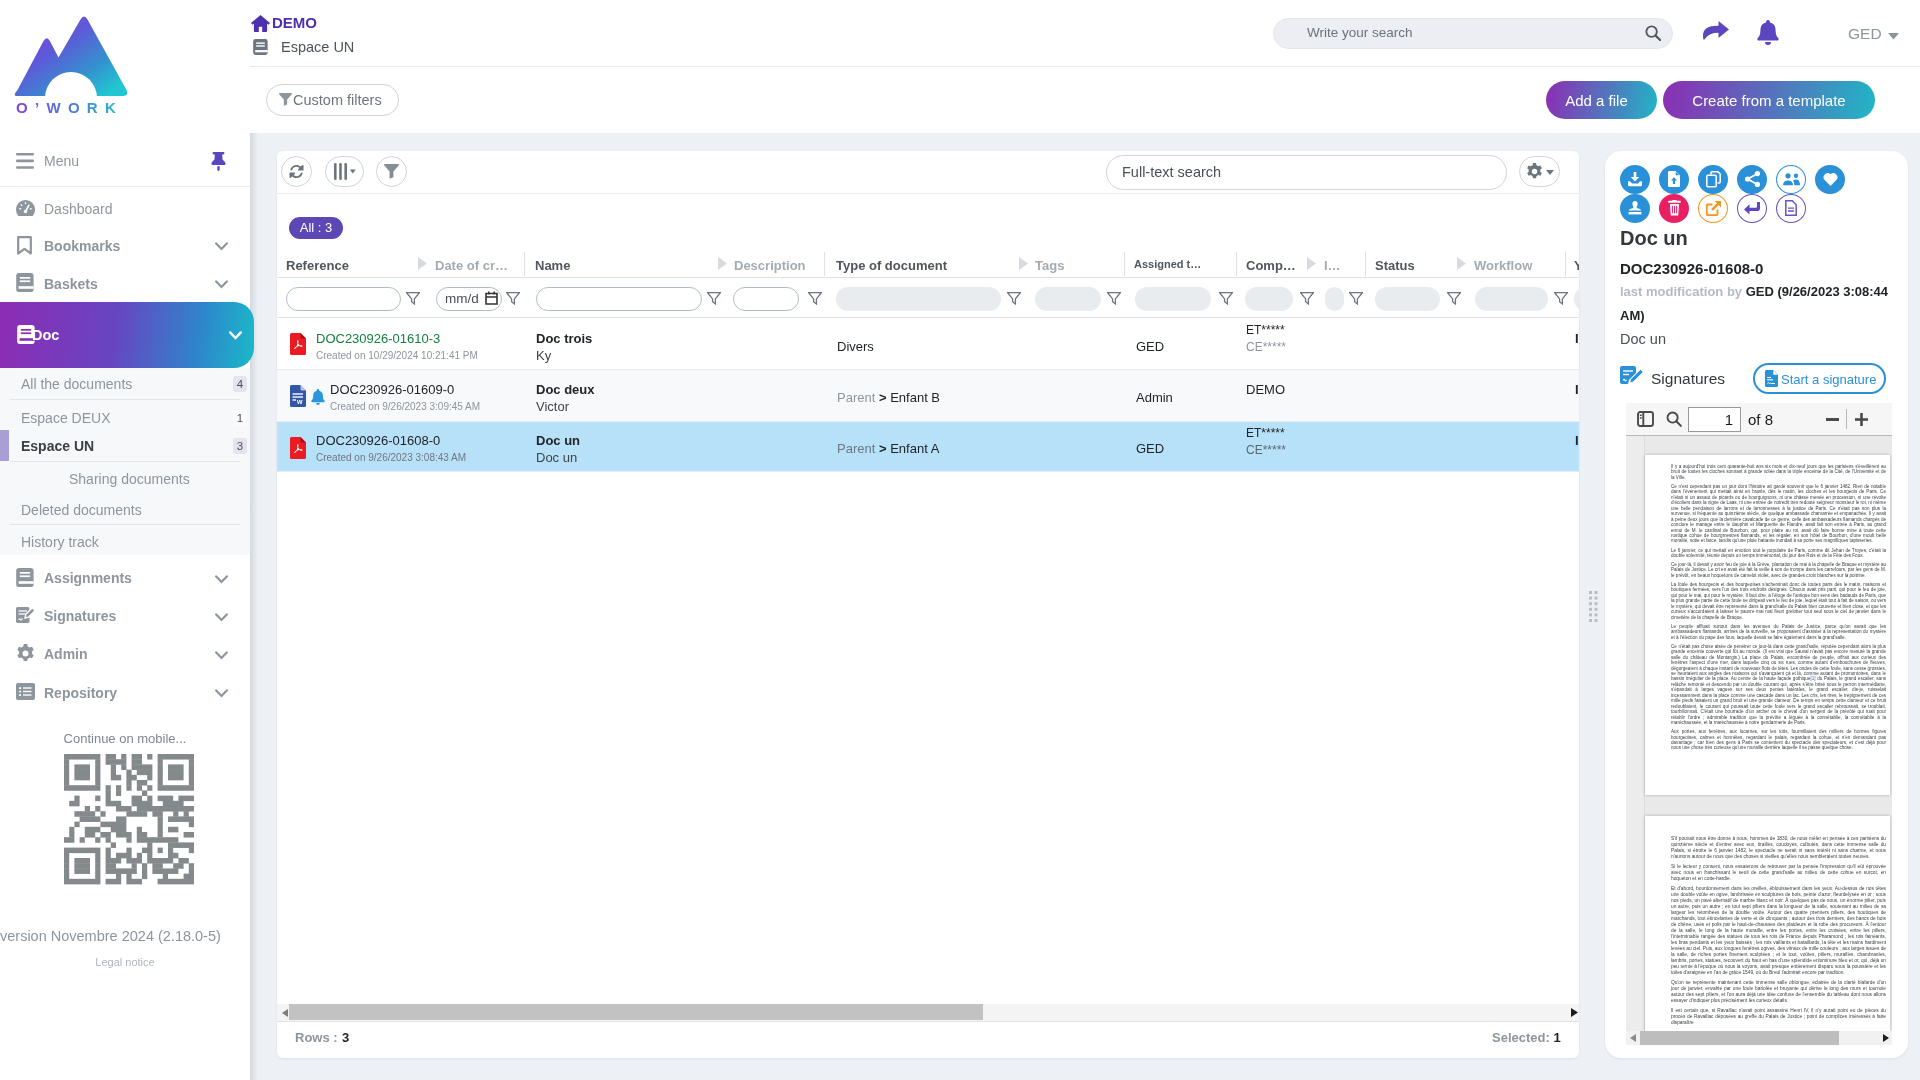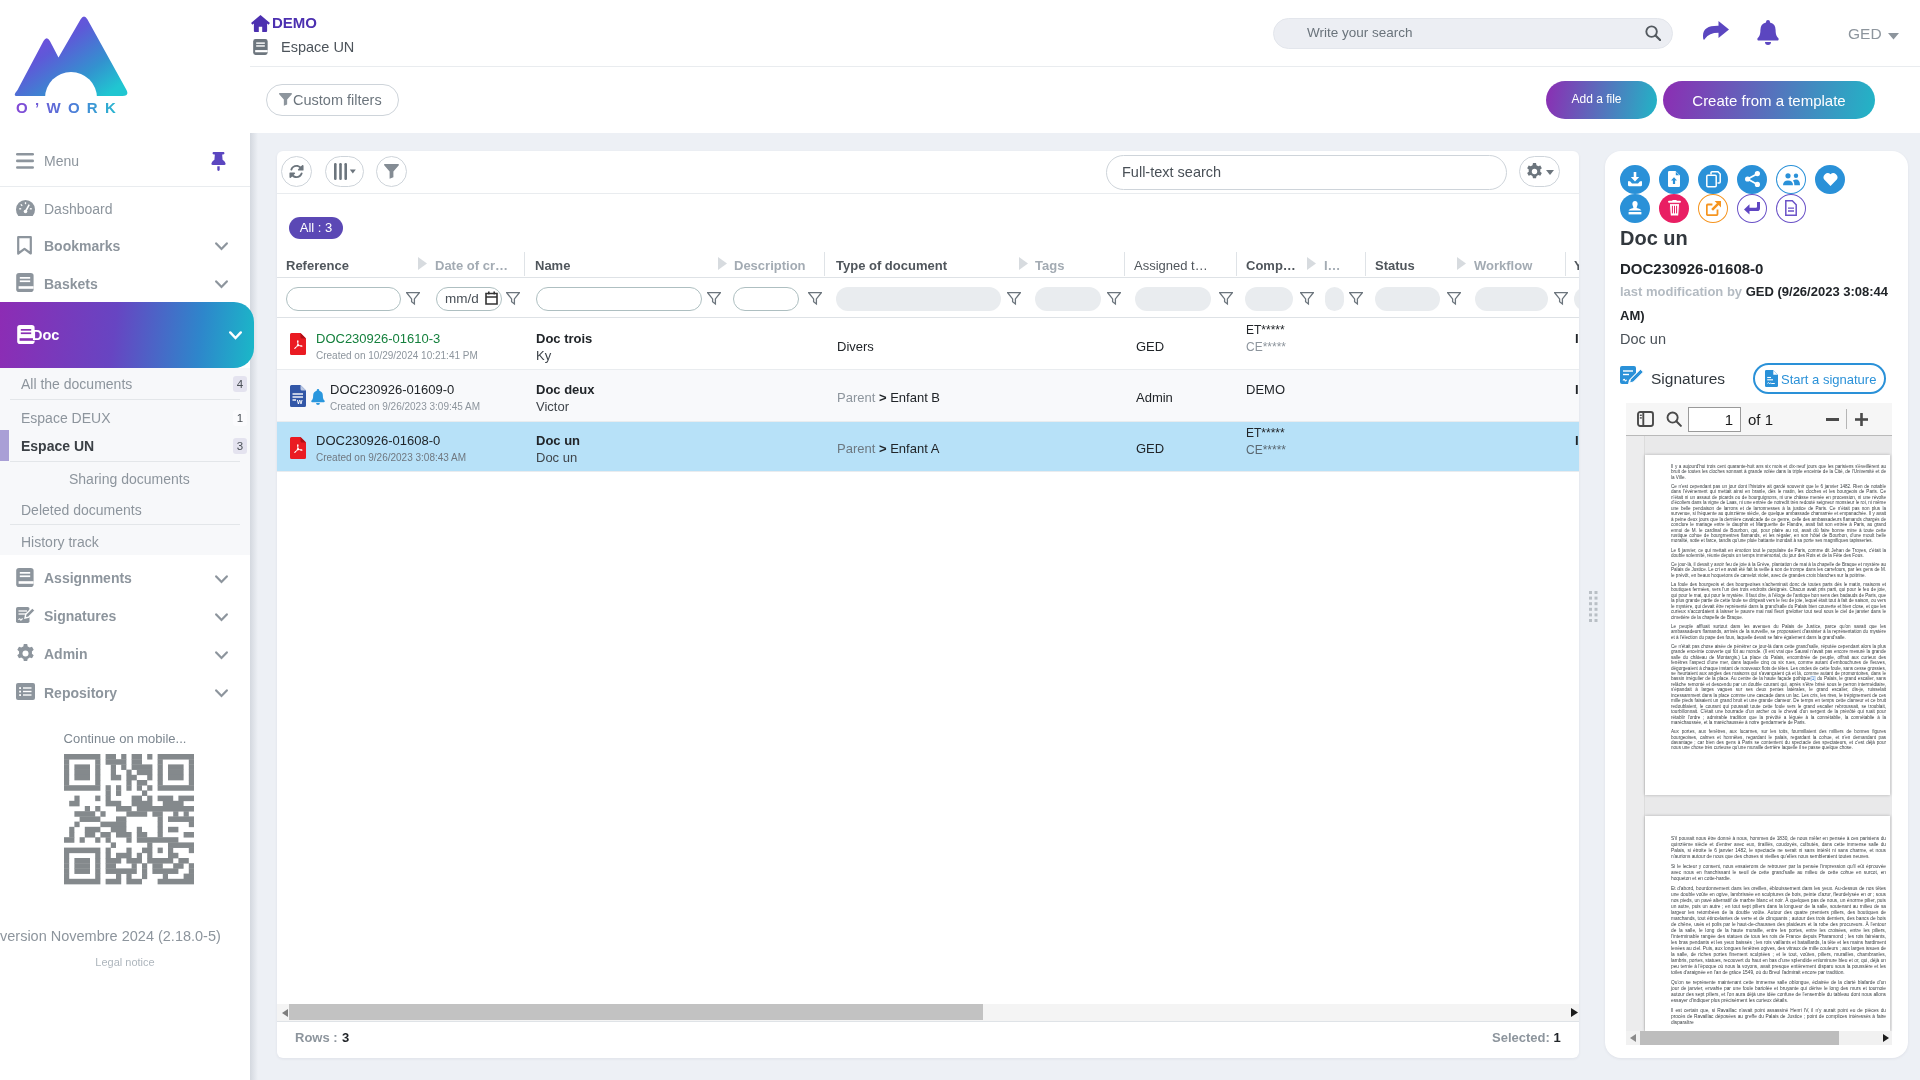--- a/index.html
+++ b/index.html
@@ -47,21 +47,21 @@
     </svg>
 </div>
 <div id="actionbtns">
   <div class="abs" style="left:266px;top:84px;width:133px;height:32px;border:1px solid #ced4da;border-radius:16px;background:#fff;"></div>
   <svg class="abs" style="left:279px;top:93px;" width="13" height="13" viewBox="0 0 15 15">
       <path fill="#8d959d" d="M0 .8 A .8 .8 0 0 1 .8 0 h13.4 a.8.8 0 0 1 .6 1.3 L9.4 7.6 v5.6 l-3.8 1.6 V7.6 L.2 1.3 A .8 .8 0 0 1 0 .8 Z"></path>
     </svg>
   <div class="abs" style="left:293px;top:92px;font-size:14.5px;color:#6c757d;">Custom filters</div>
 
   <div class="abs grad" style="left:1546px;top:81px;width:111px;height:38px;border-radius:19px;"></div>
-  <div class="abs" style="left:1546px;top:92px;width:101px;text-align:center;font-size:12px;color:#fff;">Add a file</div>
+  <div class="abs" style="left:1546px;top:92px;width:101px;text-align:center;font-size:15px;color:#fff;">Add a file</div>
   <div class="abs grad" style="left:1663px;top:81px;width:212px;height:38px;border-radius:19px;"></div>
   <div class="abs" style="left:1663px;top:92px;width:212px;text-align:center;font-size:15px;color:#fff;">Create from a template</div>
 </div>
 
 <div class="abs" style="left:250px;top:133px;width:8px;height:947px;background:linear-gradient(90deg,rgba(110,120,135,.20),rgba(110,120,135,0));"></div>
 <div class="abs" style="left:0;top:0;width:250px;height:1080px;background:#fff;"></div>
 <div id="sidebar">
 
   <svg class="abs" style="left:14px;top:14px;" width="118" height="102" viewBox="0 0 118 102">
     <defs>
@@ -416,21 +416,21 @@
           <path fill="#d7dbdf" d="M1 1 L10 7.5 L1 14 Z"></path>
         </svg>
       <div class="abs" style="left:457px;top:8px;font-size:13px;font-weight:bold;color:#a3abb3;">Description</div>
       <div class="abs" style="left:547px;top:2px;width:1px;height:24px;background:#dfe3e7;"></div>
       <div class="abs" style="left:559px;top:8px;font-size:13px;font-weight:bold;color:#50565c;">Type of document</div>
       <svg class="abs" style="left:741px;top:6px;" width="11" height="15" viewBox="0 0 11 15">
           <path fill="#d7dbdf" d="M1 1 L10 7.5 L1 14 Z"></path>
         </svg>
       <div class="abs" style="left:758px;top:8px;font-size:13px;font-weight:bold;color:#a3abb3;">Tags</div>
       <div class="abs" style="left:847px;top:2px;width:1px;height:24px;background:#dfe3e7;"></div>
-      <div class="abs" style="left:857px;top:8px;font-size:13px;font-weight:normal;color:#50565c;">Assigned t…</div>
+      <div class="abs" style="left:857px;top:8px;font-size:11px;font-weight:bold;color:#50565c;">Assigned t…</div>
       <div class="abs" style="left:959px;top:2px;width:1px;height:24px;background:#dfe3e7;"></div>
       <div class="abs" style="left:969px;top:8px;font-size:13px;font-weight:bold;color:#50565c;">Comp…</div>
       <svg class="abs" style="left:1029px;top:6px;" width="11" height="15" viewBox="0 0 11 15">
           <path fill="#d7dbdf" d="M1 1 L10 7.5 L1 14 Z"></path>
         </svg>
       <div class="abs" style="left:1047px;top:8px;font-size:13px;font-weight:bold;color:#a3abb3;">I…</div>
       <div class="abs" style="left:1088px;top:2px;width:1px;height:24px;background:#dfe3e7;"></div>
       <div class="abs" style="left:1098px;top:8px;font-size:13px;font-weight:bold;color:#50565c;">Status</div>
       <svg class="abs" style="left:1179px;top:6px;" width="11" height="15" viewBox="0 0 11 15">
           <path fill="#d7dbdf" d="M1 1 L10 7.5 L1 14 Z"></path>
@@ -693,21 +693,21 @@
         <rect x="2.8" y="3.6" width="2" height="1.4"></rect>
         <rect x="2.8" y="6.2" width="2" height="1.4"></rect>
       </g>
   </svg>
   <svg class="abs" style="left:1666px;top:411px;" width="16" height="16" viewBox="0 0 17 17">
     <circle cx="7" cy="7" r="5.4" fill="none" stroke="#4a4a4a" stroke-width="2"></circle>
     <line x1="11" y1="11" x2="15.8" y2="15.8" stroke="#4a4a4a" stroke-width="2.2" stroke-linecap="round"></line>
   </svg>
   <div class="abs" style="left:1688px;top:407px;width:53px;height:25px;background:#fff;border:1px solid #9a9a9a;"></div>
   <div class="abs" style="left:1688px;top:411px;width:45px;font-size:15px;color:#1a1a1a;text-align:right;">1</div>
-  <div class="abs" style="left:1748px;top:411px;font-size:15px;color:#1a1a1a;">of 1</div>
+  <div class="abs" style="left:1748px;top:411px;font-size:15px;color:#1a1a1a;">of 8</div>
   <div class="abs" style="left:1826px;top:418px;width:13px;height:2.6px;background:#4a4a4a;"></div>
   <div class="abs" style="left:1846px;top:409px;width:1px;height:20px;background:#b5b5b5;"></div>
   <svg class="abs" style="left:1855px;top:413px;" width="13" height="13" viewBox="0 0 13 13">
       <g fill="#4a4a4a">
         <rect y="5.2" width="13" height="2.6"></rect>
         <rect x="5.2" width="2.6" height="13"></rect>
       </g>
     </svg>
 
   <div class="abs" style="left:1626px;top:436px;width:19px;height:595px;background:#ececed;border-right:1px solid #dcdcdc;"></div>

